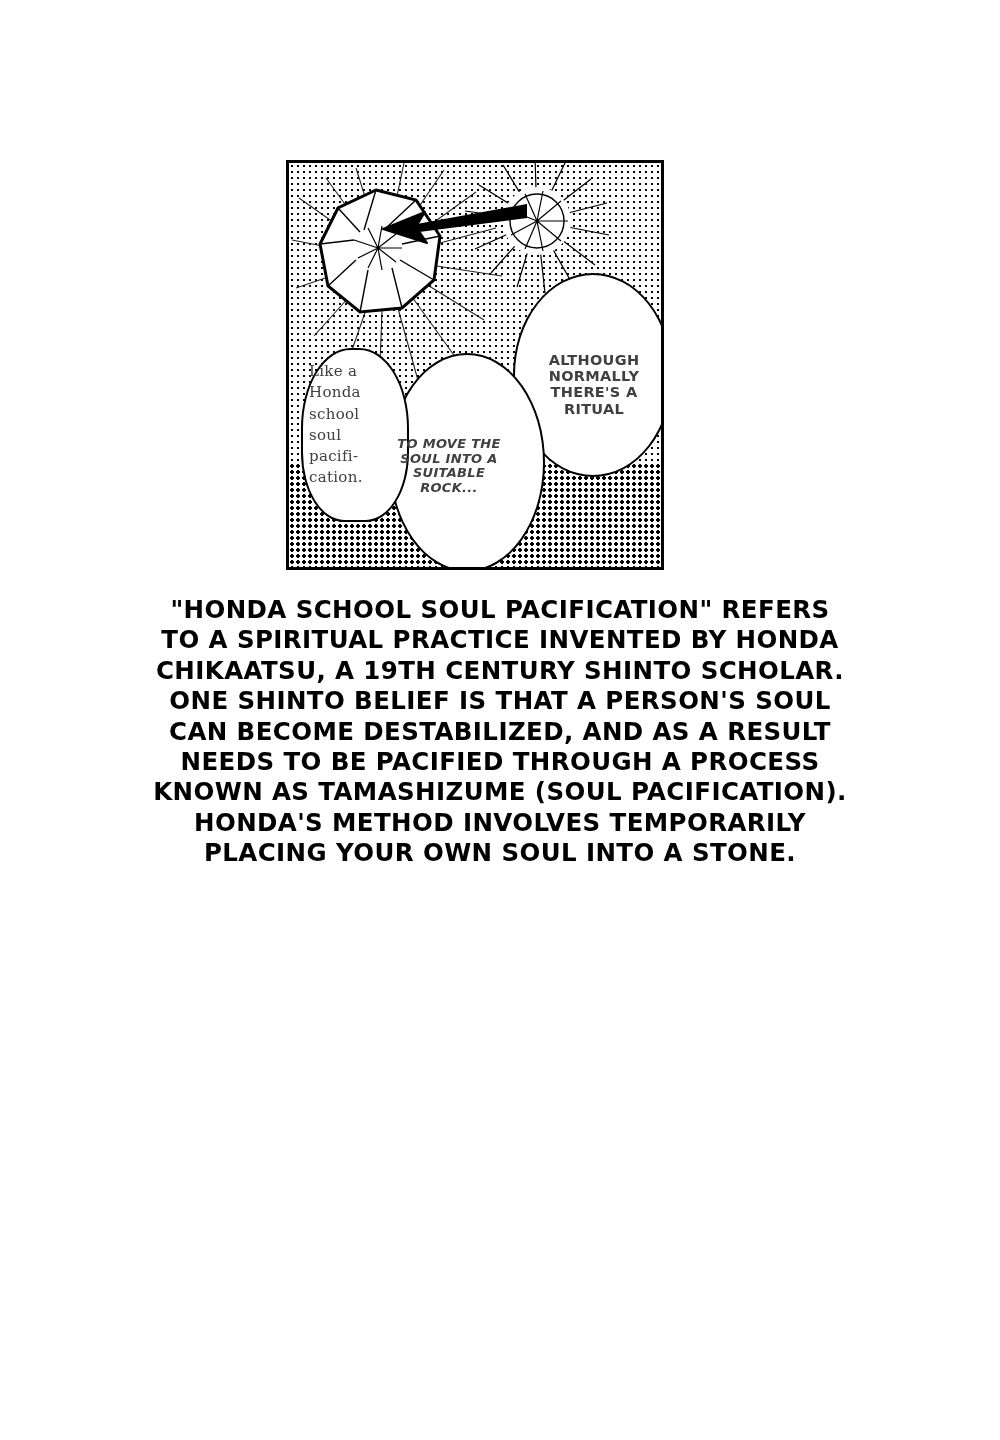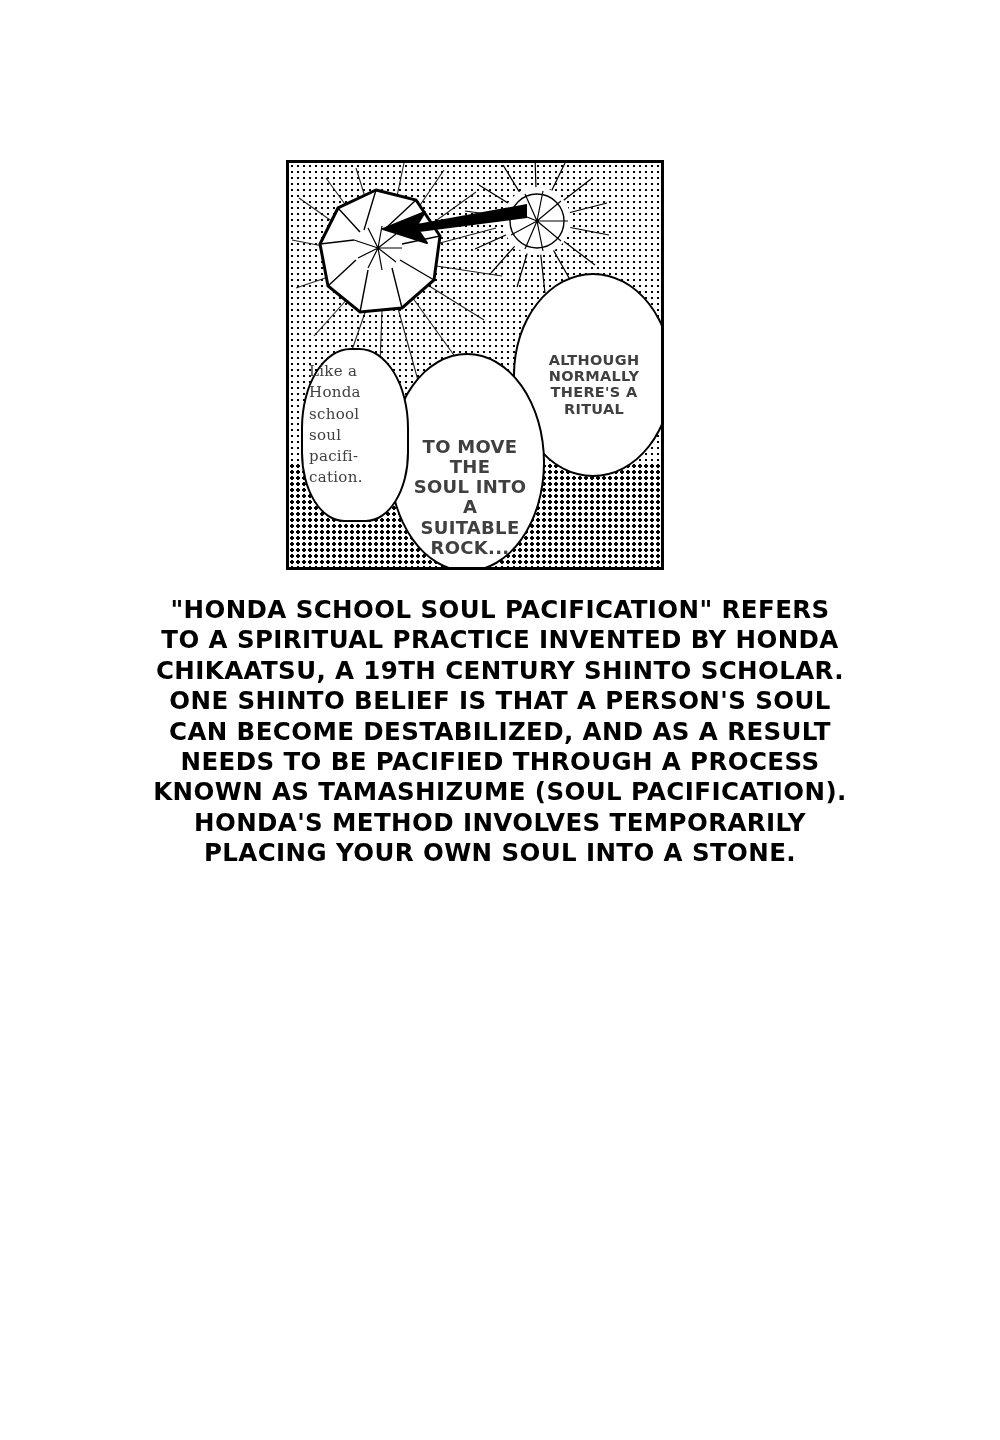--- a/index.html
+++ b/index.html
@@ -65,24 +65,25 @@
     left: 309px;
     top: 361px;
     width: 86px;
     font-size: 15px;
     font-family: "DejaVu Serif", serif;
     font-weight: 400;
     text-align: left;
     line-height: 1.42;
   }
   #balloon-b-text {
-    left: 406px;
+    left: 385px;
     top: 437px;
     width: 128px;
-    font-size: 18px;
+    font-size: 13px;
+    font-style: italic;
   }
   #balloon-c-text {
     left: 535px;
     top: 352px;
     width: 118px;
     font-size: 14.5px;
   }
 
   
   #rock {

